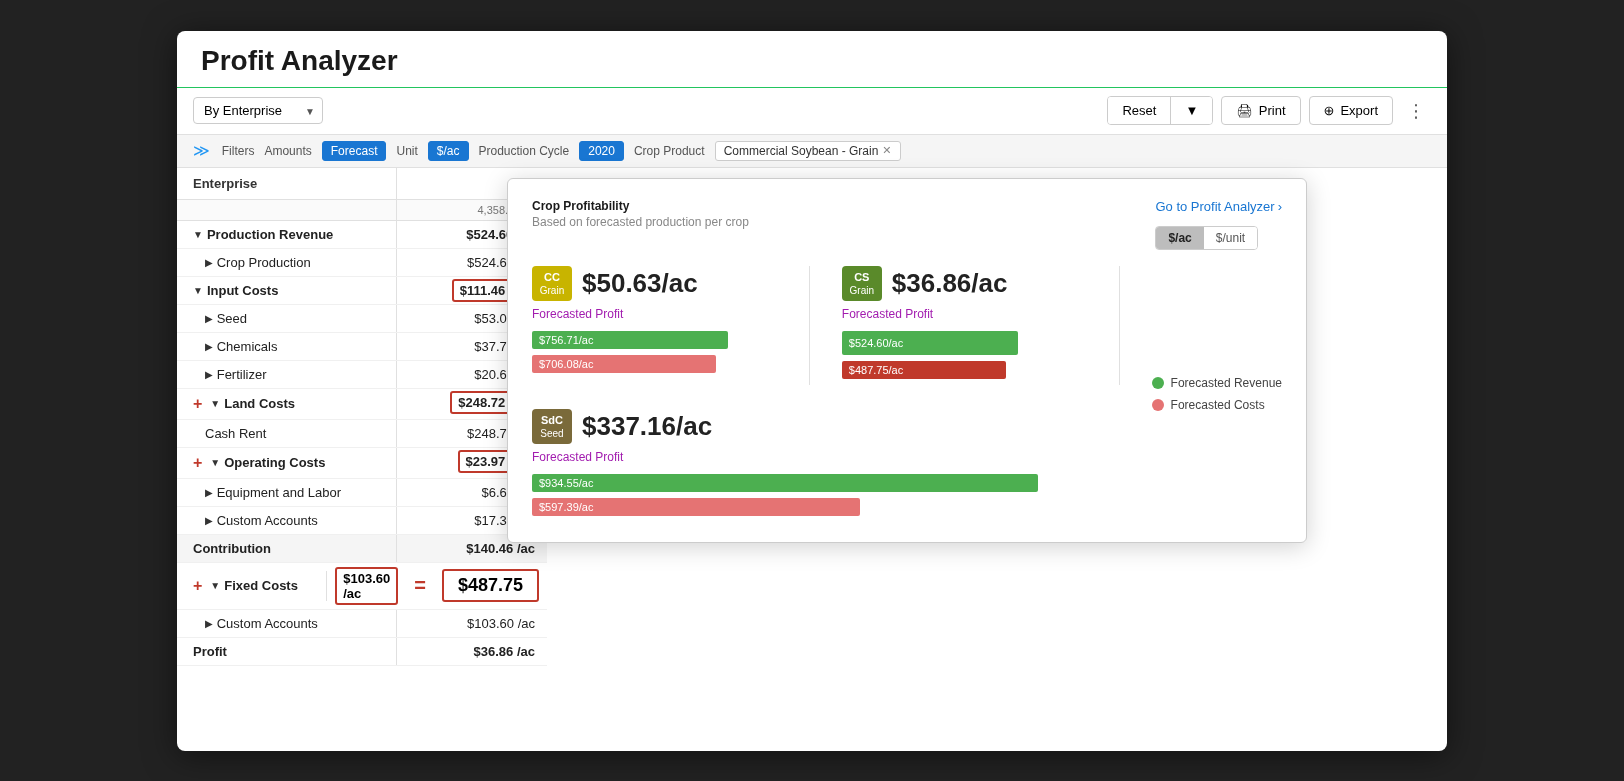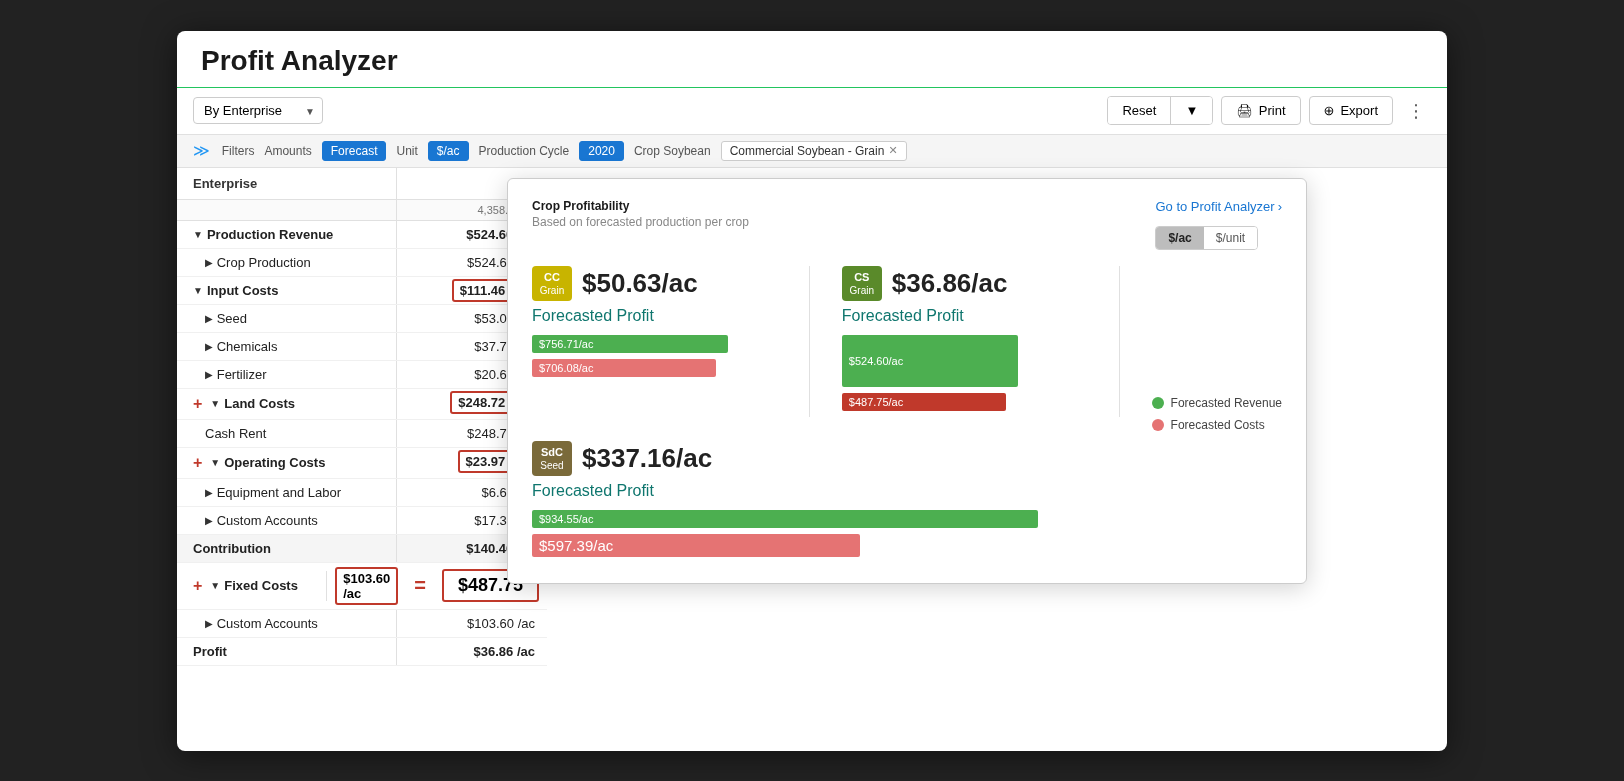--- a/index.html
+++ b/index.html
@@ -361,22 +361,22 @@
     }
     .crop-badge.cc { background: #c8b400; }
     .crop-badge.cs { background: #5a8a2a; }
     .crop-badge.sdc { background: #7a6a3a; }
     .crop-profit {
       font-size: 26px;
       font-weight: 700;
       color: #222;
     }
     .crop-profit-label {
-      font-size: 16px;
-      color: #0f766e;
+      font-size: 12px;
+      color: #a21caf;
       margin-top: 2px;
       margin-bottom: 10px;
     }
     .bar-row {
       display: flex;
       align-items: center;
       margin-bottom: 6px;
       gap: 6px;
     }
     
@@ -445,21 +445,21 @@
 
   <div class="filters-bar">
     <span class="filters-icon">≫</span>
     <span class="filter-label">Filters</span>
     <span class="filter-label">Amounts</span>
     <span class="filter-badge active">Forecast</span>
     <span class="filter-label">Unit</span>
     <span class="filter-badge active">$/ac</span>
     <span class="filter-label">Production Cycle</span>
     <span class="filter-badge active">2020</span>
-    <span class="filter-label">Crop Soybean</span>
+    <span class="filter-label">Crop Product</span>
     <span class="filter-tag">
       <span>Commercial Soybean - Grain</span>
       <span class="close-x">✕</span>
     </span>
   </div>
 
   <div class="content-area">
 
     <div class="table-panel">
 
@@ -644,21 +644,21 @@
             <div class="crop-card">
               <div class="crop-card-header">
                 <div class="crop-badge cs">
                   <div>CS</div>
                   <div style="font-weight:400;font-size:10px;">Grain</div>
                 </div>
                 <div class="crop-profit">$36.86/ac</div>
               </div>
               <div class="crop-profit-label">Forecasted Profit</div>
               <div class="bar-row">
-                <div style="width:72%; display:flex; align-items:center; background:#4caf50; border-radius:2px; padding:20px 7px;">
+                <div style="width:72%; display:flex; align-items:center; background:#4caf50; border-radius:2px; padding:6px 7px;">
                   <span style="font-size:11px;color:#fff;font-weight:500;">$524.60/ac</span>
                 </div>
               </div>
               <div class="bar-row">
                 <div style="width:67%; display:flex; align-items:center; background:#c0392b; border-radius:2px; padding:3px 7px;">
                   <span style="font-size:11px;color:#fff;font-weight:500;">$487.75/ac</span>
                 </div>
               </div>
             </div>
 
@@ -673,21 +673,21 @@
                 <div class="crop-profit">$337.16/ac</div>
               </div>
               <div class="crop-profit-label">Forecasted Profit</div>
               <div class="bar-row">
                 <div style="width:85%; display:flex; align-items:center; background:#4caf50; border-radius:2px; padding:3px 7px;">
                   <span style="font-size:11px;color:#fff;font-weight:500;">$934.55/ac</span>
                 </div>
               </div>
               <div class="bar-row">
                 <div style="width:55%; display:flex; align-items:center; background:#e57373; border-radius:2px; padding:3px 7px;">
-                  <span style="font-size:15px;color:#fff;font-weight:500;">$597.39/ac</span>
+                  <span style="font-size:11px;color:#fff;font-weight:500;">$597.39/ac</span>
                 </div>
               </div>
             </div>
           </div>
 
           <div class="legend">
             <div class="legend-item">
               <div class="legend-dot green"></div>
               <span>Forecasted Revenue</span>
             </div>

